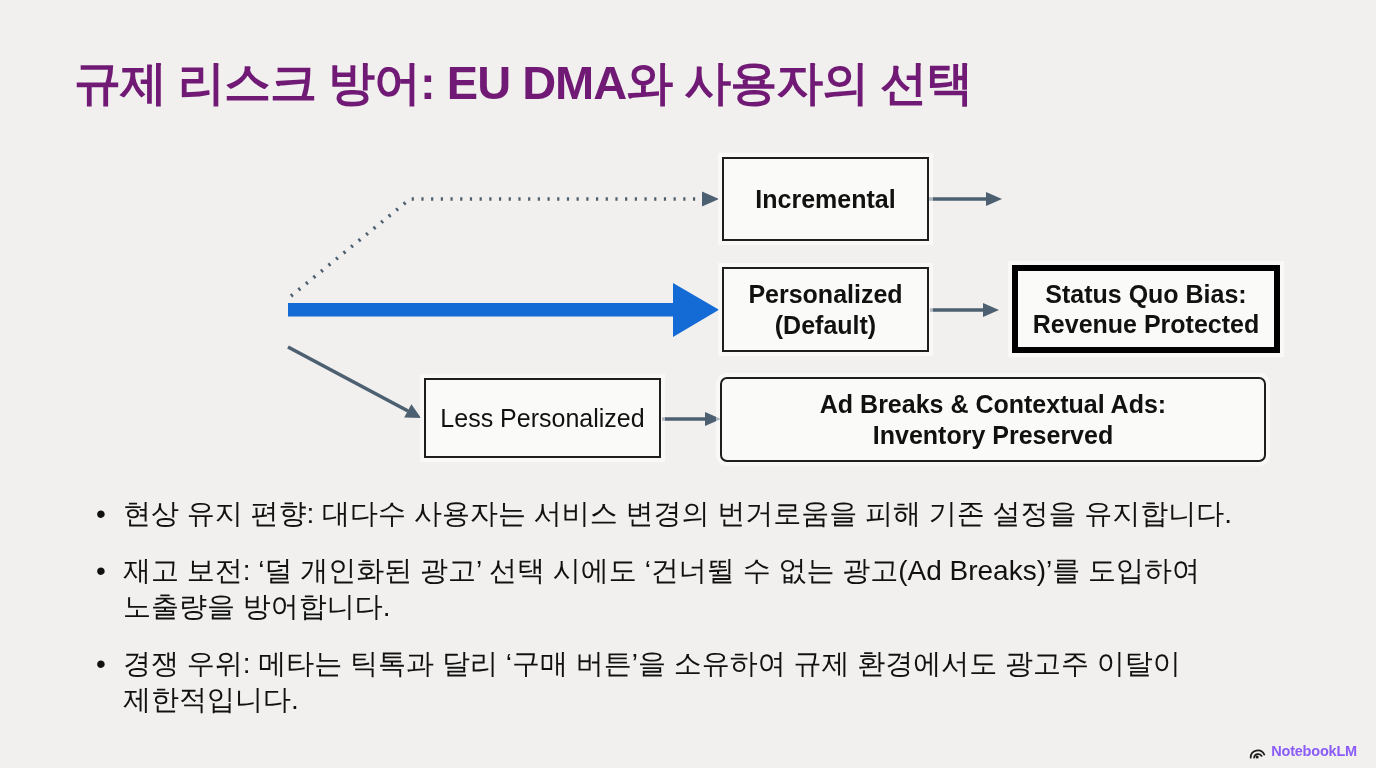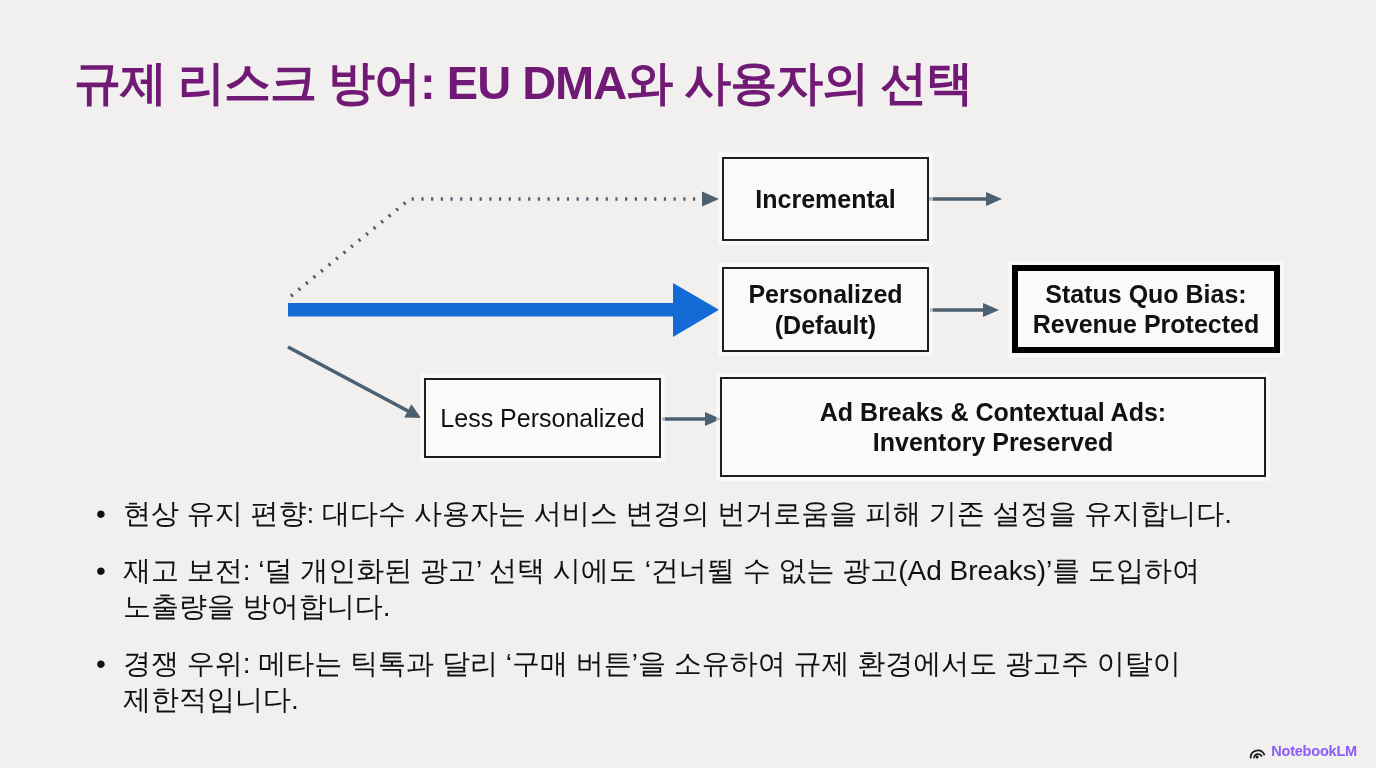--- a/index.html
+++ b/index.html
@@ -36,21 +36,21 @@
     white-space: pre-line;
     z-index: 2;
     box-shadow: 0 0 0 4px rgba(255,255,255,0.55);
   }
   .node-eu        { left: 112px; top: 267px; width: 174px; height: 85px; font-size: 26px; }
   .node-sub       { left: 722px; top: 157px; width: 207px; height: 84px; }
   .node-inc       { left: 1002px; top: 156px; width: 263px; height: 87px; }
   .node-pers      { left: 722px; top: 267px; width: 207px; height: 85px; }
   .node-status    { left: 1000px; top: 265px; width: 268px; height: 88px; border: 6px solid #000; margin-left: 12px; }
   .node-less      { left: 424px; top: 378px; width: 237px; height: 80px; font-weight: 400; }
-  .node-adbreaks  { left: 720px; top: 377px; width: 546px; height: 100px; }
+  .node-adbreaks  { left: 720px; top: 377px; width: 546px; height: 85px; border-radius: 7px; }
   
   .bullets {
     position: absolute;
     left: 96px; top: 496px;
     width: 1215px;
     font-size: 28px;
     line-height: 36px;
   }
   .bullet-item { display: flex; margin-bottom: 21px; }
   .bullet-dot  { width: 27px; flex: 0 0 27px; }

